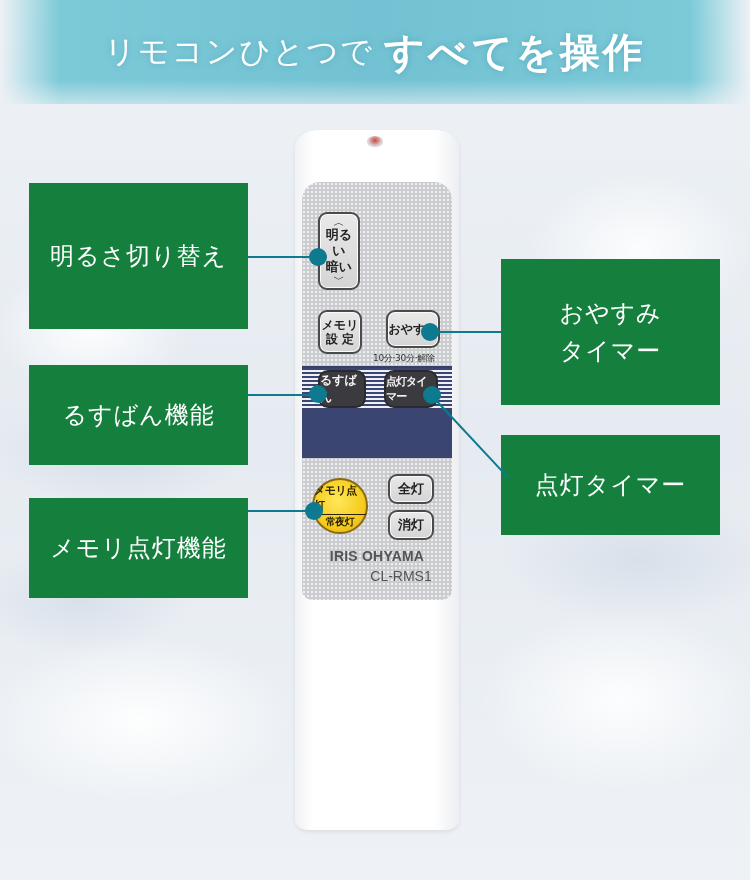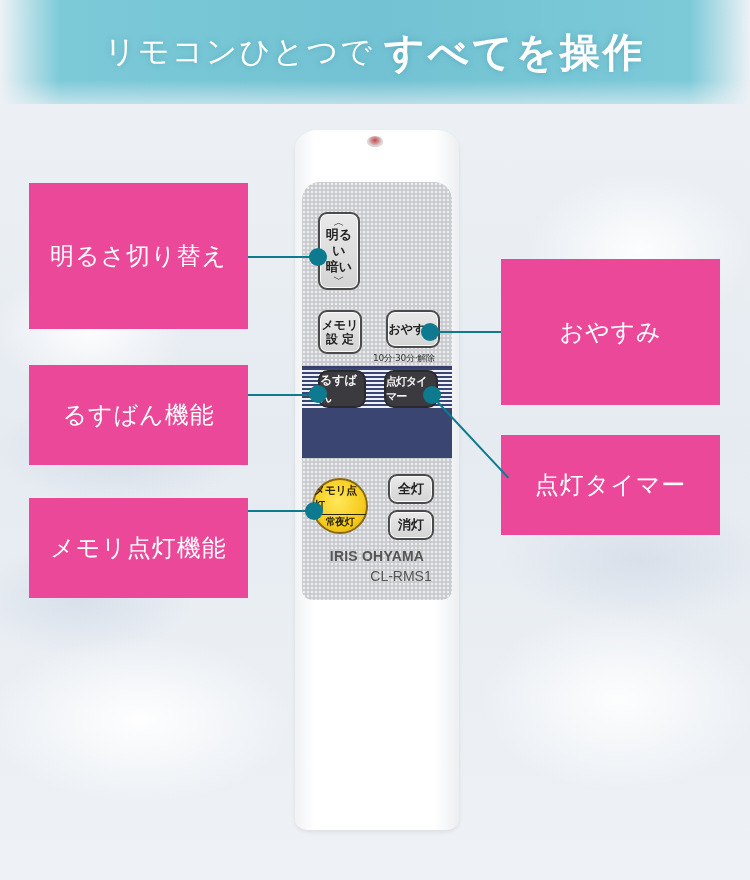--- a/index.html
+++ b/index.html
@@ -23,21 +23,21 @@
     color: #fff;
   }
   .header::after {
     content: ""; position: absolute; left: 0; right: 0; bottom: 0; height: 24px;
     background: linear-gradient(180deg, rgba(238,242,246,0) 0%, rgba(238,242,246,0.6) 100%);
   }
   .title-light { font-size: 31px; font-weight: normal; letter-spacing: 2px; text-shadow: 0 0 6px rgba(40,120,140,0.35); position: relative; z-index: 1; }
   .title-bold { font-size: 40px; font-weight: bold; letter-spacing: 3px; margin-left: 10px; text-shadow: 0 0 6px rgba(40,120,140,0.35); position: relative; z-index: 1; }
 
   .label-box {
-    position: absolute; background: #ec4899; color: #fff;
+    position: absolute; background: #15803d; color: #fff;
     display: flex; align-items: center; justify-content: center; text-align: center;
     font-size: 24px; line-height: 38px; letter-spacing: 1px;
   }
   .connector { position: absolute; background: #0d7a8f; height: 2px; transform-origin: 0 50%; }
   .dot { position: absolute; width: 18px; height: 18px; border-radius: 50%; background: #0d7a8f; margin: -9px 0 0 -9px; z-index: 5; }
 
   
   .remote {
     position: absolute; left: 295px; top: 130px; width: 164px; height: 700px;
     background: linear-gradient(90deg, #f1f2f4 0%, #ffffff 12%, #ffffff 85%, #eceef1 100%);
@@ -110,20 +110,21 @@
 </div>
 <div class="label-box" style="left:29px; top:357px; width:219px; height:100px;margin-top:8px;">
   <span>るすばん機能</span>
 </div>
 <div class="label-box" style="left:29px; top:485px; width:219px; height:100px;margin-top:13px;">
   <span>メモリ点灯機能</span>
 </div>
 
 <div class="label-box" style="left:501px; top:259px; width:219px; height:146px; flex-direction:column;">
   <span>おやすみ</span>
+  <span>タイマー</span>
 </div>
 <div class="label-box" style="left:501px; top:435px; width:219px; height:100px;">
   <span>点灯タイマー</span>
 </div>
 
 <div class="remote">
   <div class="ir-led"></div>
   <div class="panel">
     <div class="btn btn-bright">
       <span class="chev">︿</span>

